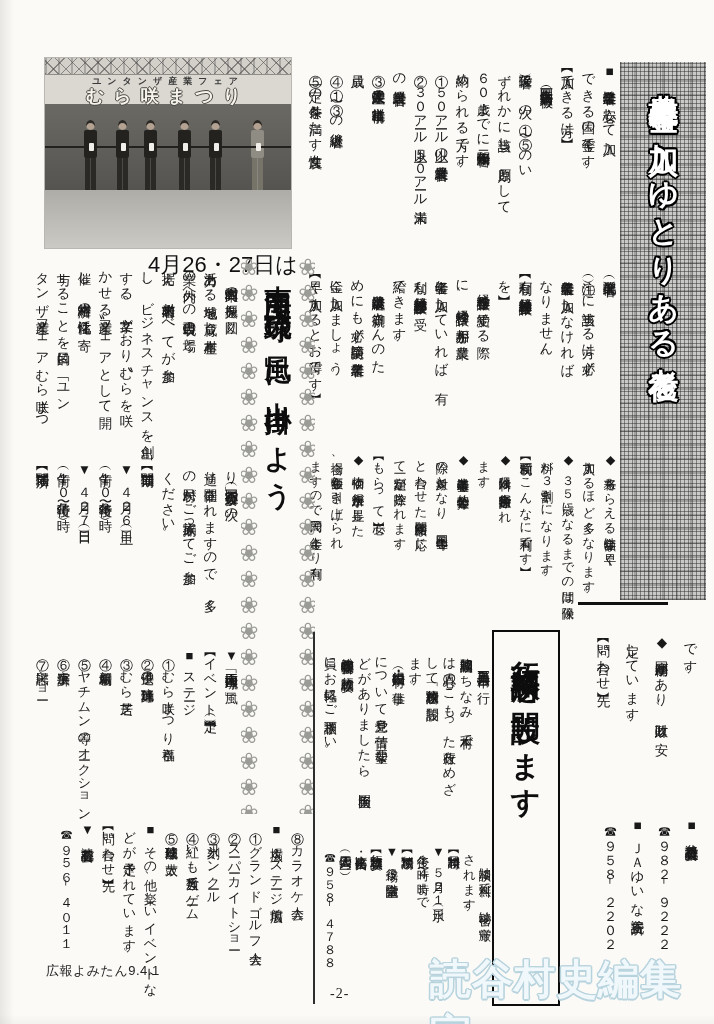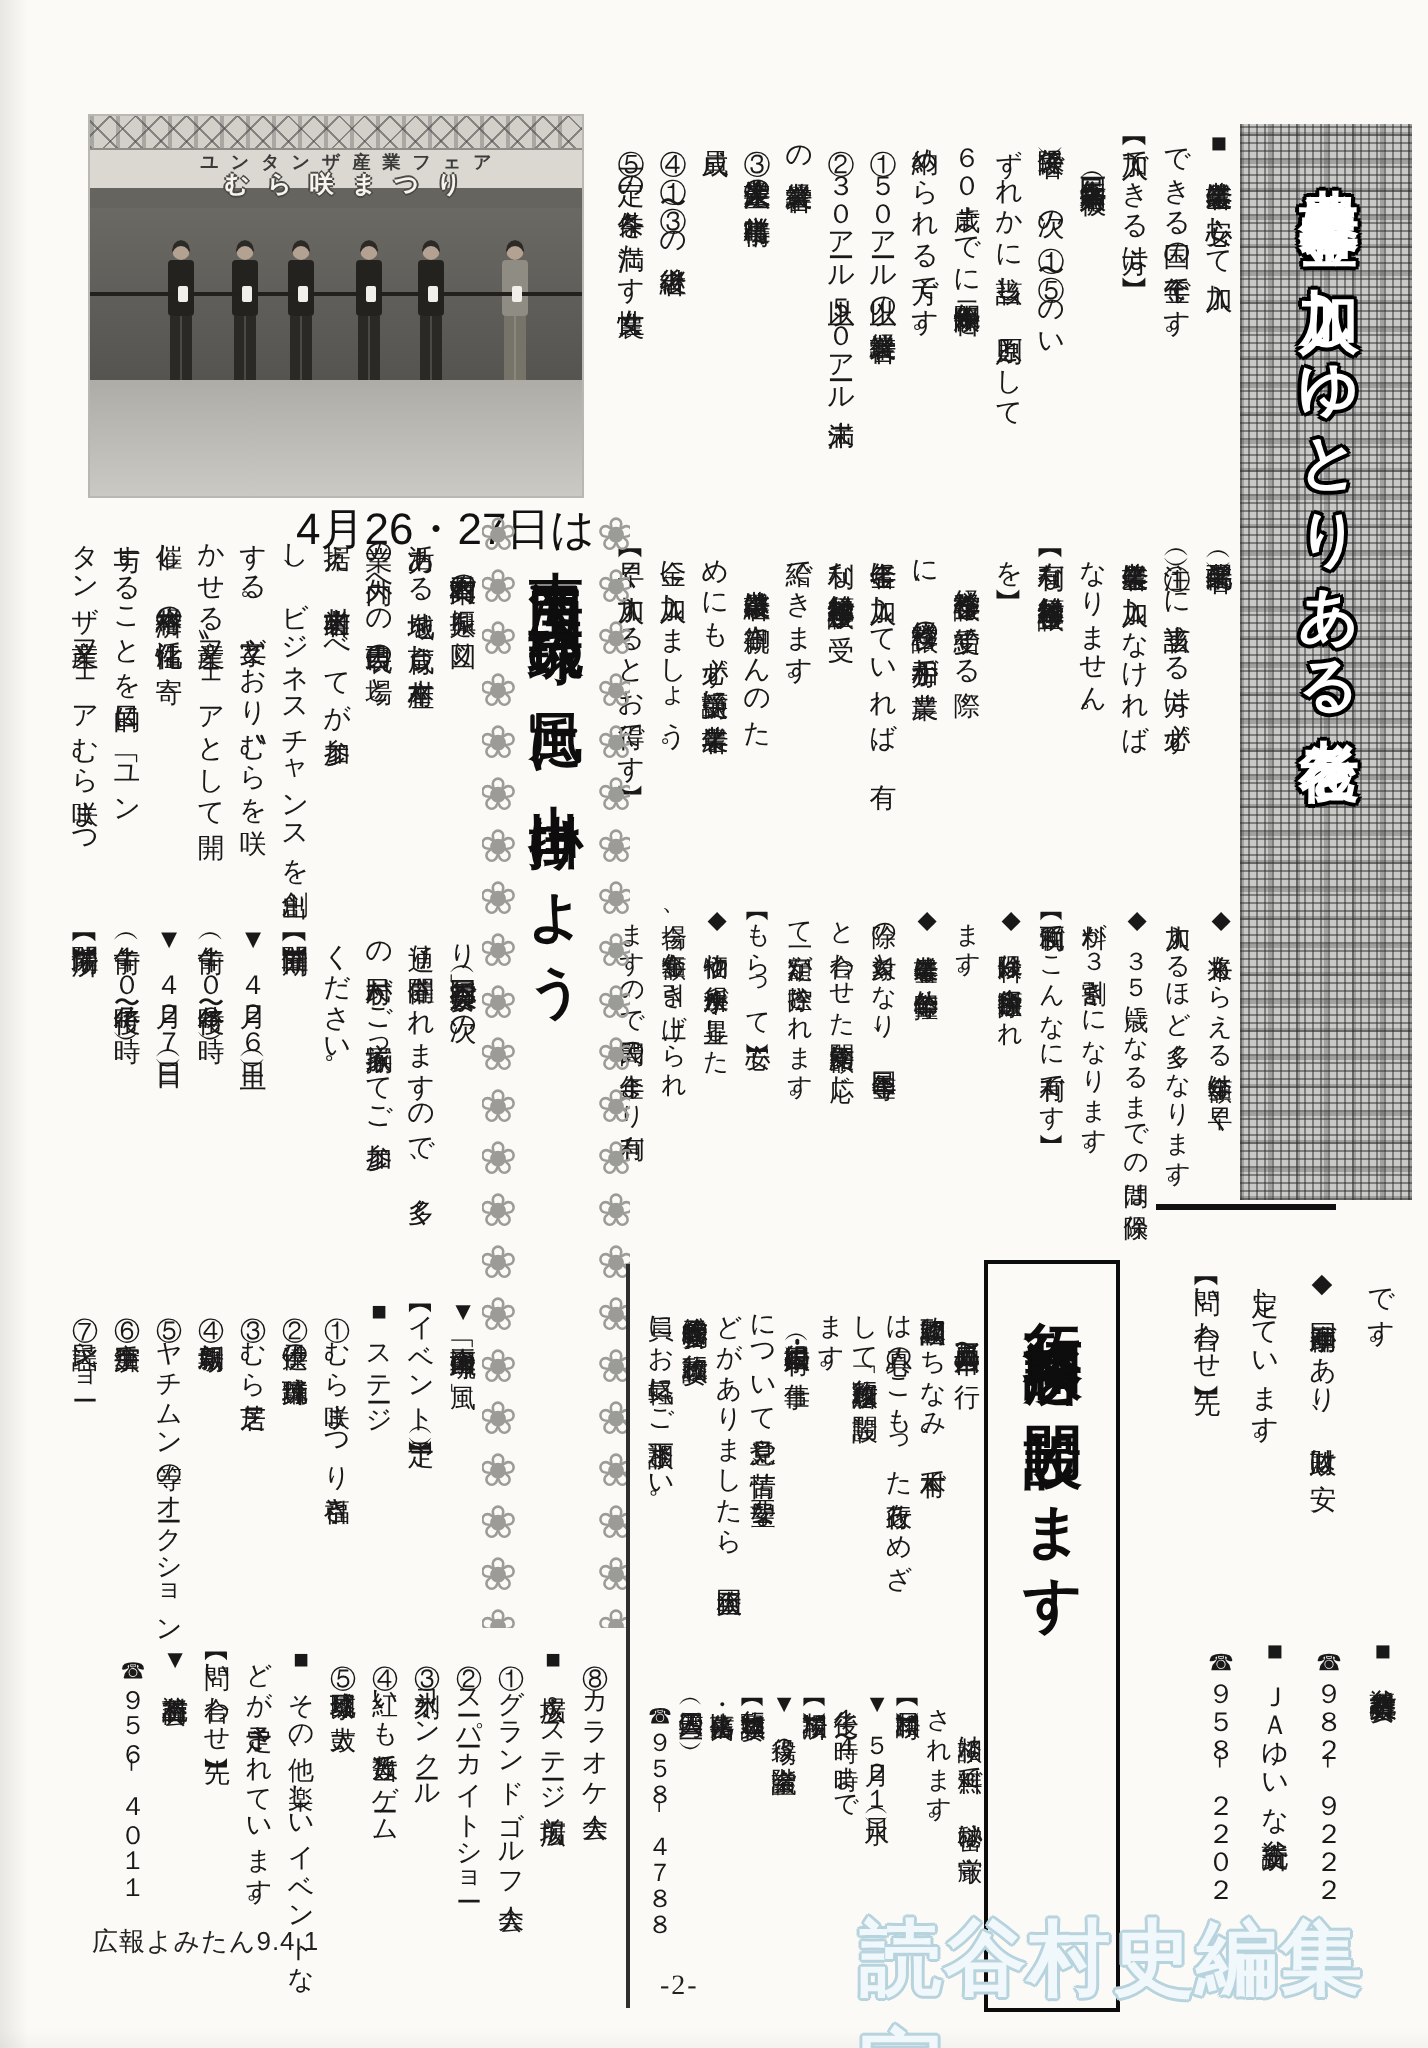--- a/index.html
+++ b/index.html
@@ -23,42 +23,41 @@
     color:#191919;
     font-family:"Liberation Serif","DejaVu Serif",serif;
     letter-spacing:.5px;
   }
   
   .photo{
     position:absolute;left:45px;top:58px;width:246px;height:190px;
     background:#66645f;overflow:hidden;outline:1px solid #b9b7b2;
   }
   .ph-top{
-    position:absolute;left:0;top:0;width:100%;height:36px;
+    position:absolute;left:0;top:0;width:100%;height:46px;
     background:#dbd8d1;
-    padding-left:16px;
   }
   .ph-truss{
     position:absolute;left:0;top:0;width:100%;height:16px;
     background:
       repeating-linear-gradient(45deg, rgba(70,70,70,.55) 0 1px, transparent 1px 9px),
       repeating-linear-gradient(-45deg, rgba(70,70,70,.55) 0 1px, transparent 1px 9px),
       repeating-linear-gradient(90deg, rgba(90,90,90,.35) 0 2px, transparent 2px 13px),
       #d3d0c9;
     border-bottom:1px solid #8f8d88;
   }
   .ph-banner1{
     position:absolute;left:0;top:17px;width:100%;text-align:center;
     font-family:"Liberation Sans","DejaVu Sans",sans-serif;
     font-size:9px;font-weight:700;letter-spacing:6px;color:#3a3a3a;
   }
   .ph-banner2{
     position:absolute;left:0;top:26px;width:100%;text-align:center;
     font-family:"Liberation Sans","DejaVu Sans",sans-serif;
-    font-size:12px;font-weight:700;letter-spacing:9px;color:#f7f4ec;
+    font-size:18px;font-weight:700;letter-spacing:9px;color:#f7f4ec;
     text-shadow:1px 0 0 #4a4a46,-1px 0 0 #4a4a46,0 1px 0 #4a4a46,0 -1px 0 #4a4a46;
   }
   .ph-wall{
     position:absolute;left:0;top:46px;width:100%;height:86px;
     background:linear-gradient(#6b6964,#565450);
   }
   .ph-floor{
     position:absolute;left:0;top:132px;width:100%;height:58px;
     background:linear-gradient(#aeaca7,#cbc9c4);
   }

